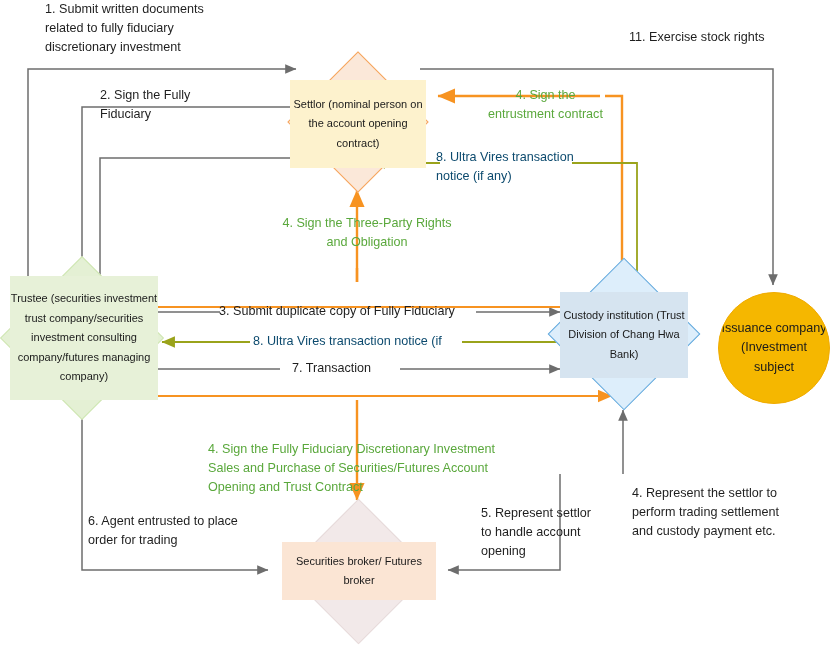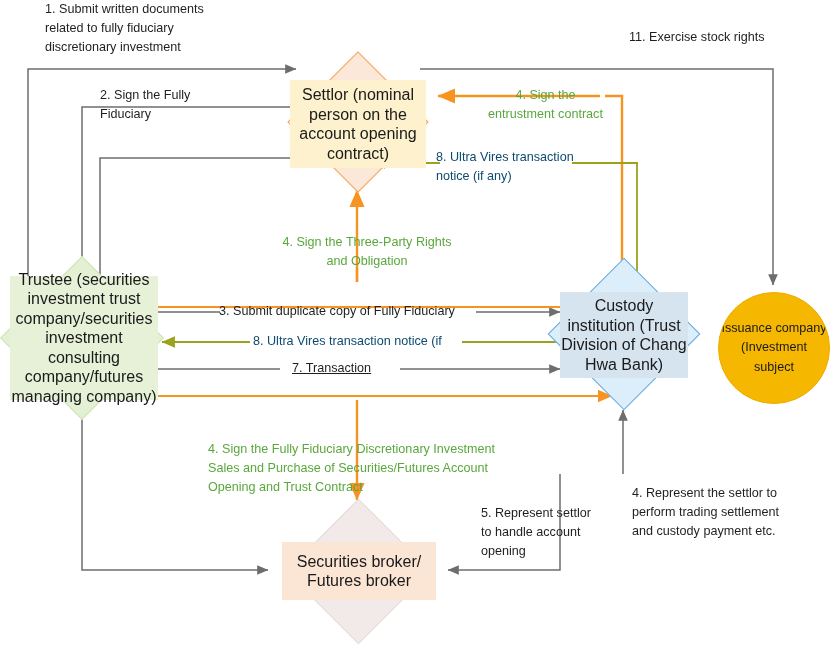--- a/index.html
+++ b/index.html
@@ -32,21 +32,21 @@
     transform:rotate(45deg);
     box-sizing:border-box;
   }
   .node .cap{
     position:absolute;
     box-sizing:border-box;
     display:flex;
     align-items:center;
     justify-content:center;
     text-align:center;
-    font-size:16px;
+    font-size:11px;
     line-height:19.5px;
     color:#1a1a1a;
   }
   .circle{
     position:absolute;
     border-radius:50%;
     box-sizing:border-box;
     display:flex;
     align-items:center;
     justify-content:center;
@@ -146,34 +146,35 @@
     <div class="cap" style="left:6px;top:42px;width:154px;height:58px;background:#fbe5d4;">
       <span>Securities broker/ Futures broker</span>
     </div>
   </div>
 
   <div class="lbl" style="left:45px;top:0px;width:185px;">1. Submit written documents related to fully fiduciary discretionary investment</div>
 
   <div class="lbl" style="left:100px;top:86px;width:110px;">2. Sign the Fully Fiduciary</div>
 
 
-  <div class="lbl green center" style="left:282px;top:214px;width:170px;margin-top:19px;">4. Sign the Three-Party Rights and Obligation</div>
+  <div class="lbl green center" style="left:282px;top:214px;width:170px;">4. Sign the Three-Party Rights and Obligation</div>
 
   <div class="lbl green center" style="left:484px;top:86px;width:123px;">4. Sign the entrustment contract</div>
 
   <div class="lbl grey" style="left:436px;top:148px;width:150px;">8. Ultra Vires transaction notice (if any)</div>
 
   <div class="lbl" style="left:629px;top:28px;width:200px;">11. Exercise stock rights</div>
 
   <div class="lbl" style="left:219px;top:302px;width:260px;">3. Submit duplicate copy of Fully Fiduciary</div>
 
   <div class="lbl grey" style="left:253px;top:332px;width:214px;">8. Ultra Vires transaction notice (if</div>
 
-  <div class="lbl" style="left:292px;top:359px;width:110px;text-decoration:underline;">7. Transaction</div>
+  <div class="lbl" style="left:292px;top:359px;width:110px;">7. Transaction</div>
 
   <div class="lbl green" style="left:208px;top:416px;width:300px;margin-top:24px;">4. Sign the Fully Fiduciary Discretionary Investment Sales and Purchase of Securities/Futures Account Opening and Trust Contract</div>
 
+  <div class="lbl" style="left:88px;top:512px;width:160px;">6. Agent entrusted to place order for trading</div>
 
   <div class="lbl" style="left:481px;top:504px;width:122px;">5. Represent settlor to handle account opening</div>
 
   <div class="lbl" style="left:632px;top:484px;width:165px;">4. Represent the settlor to perform trading settlement and custody payment etc.</div>
 
 </div>
 
 </body></html>

